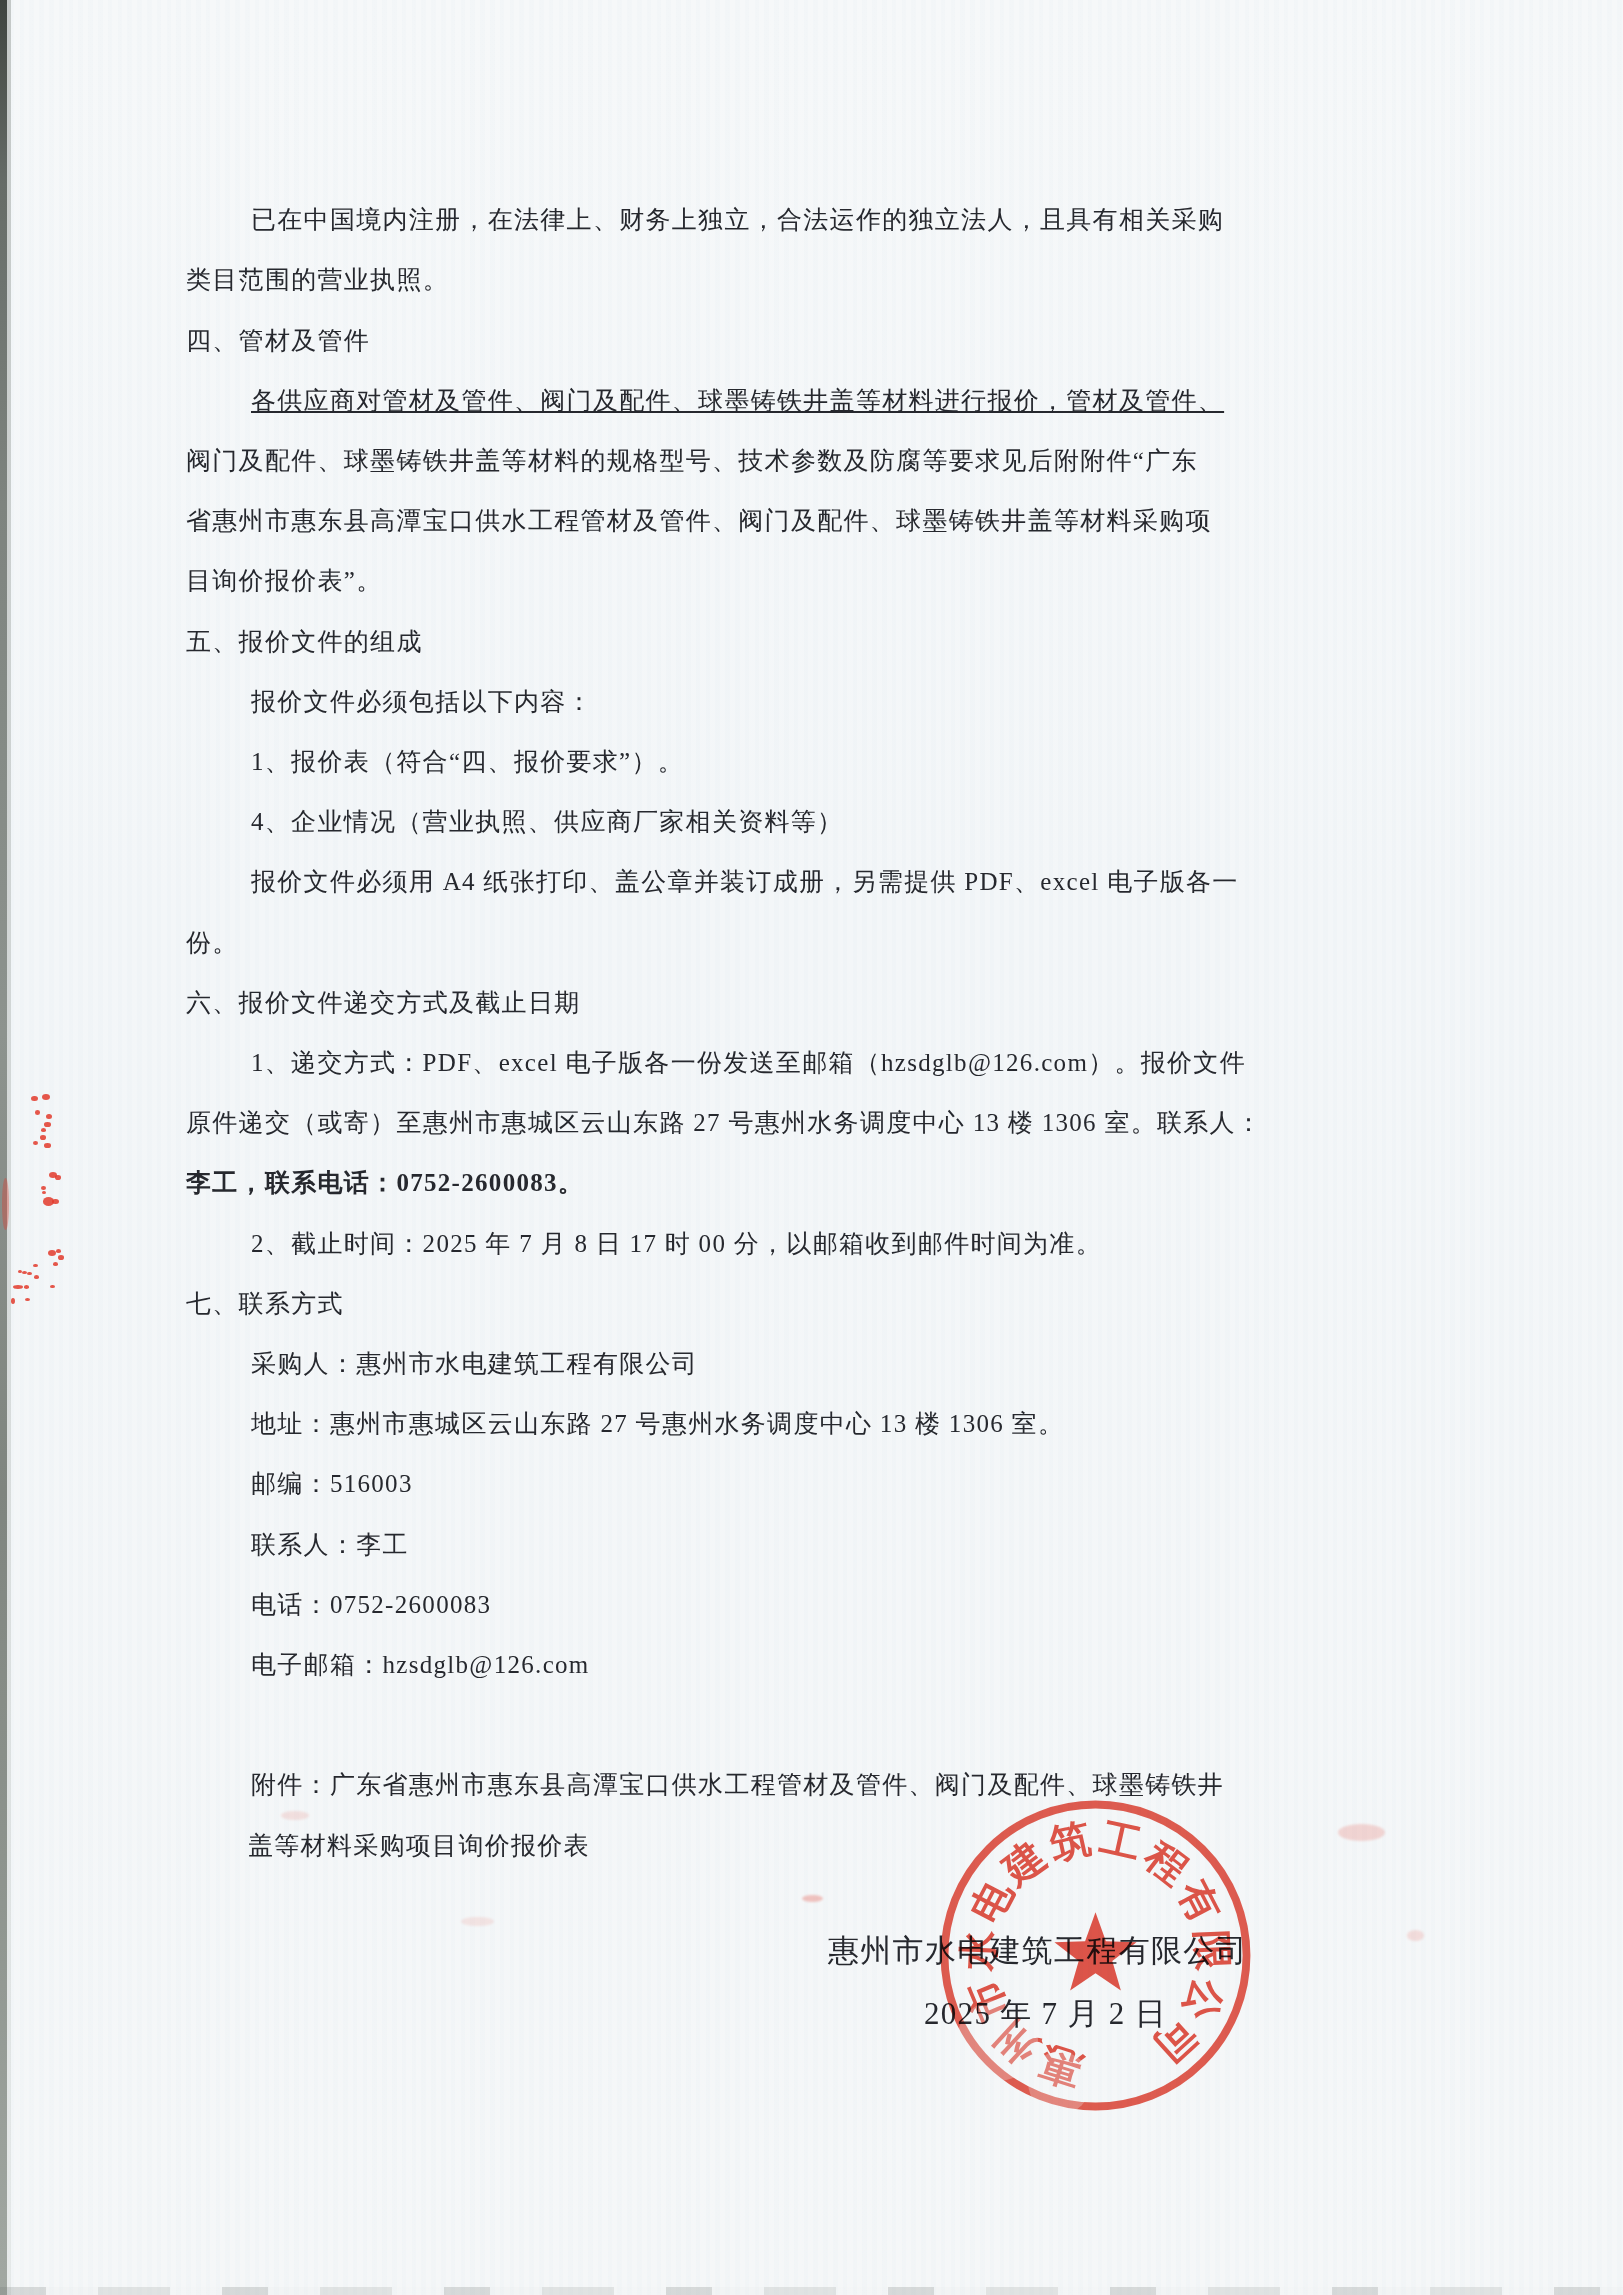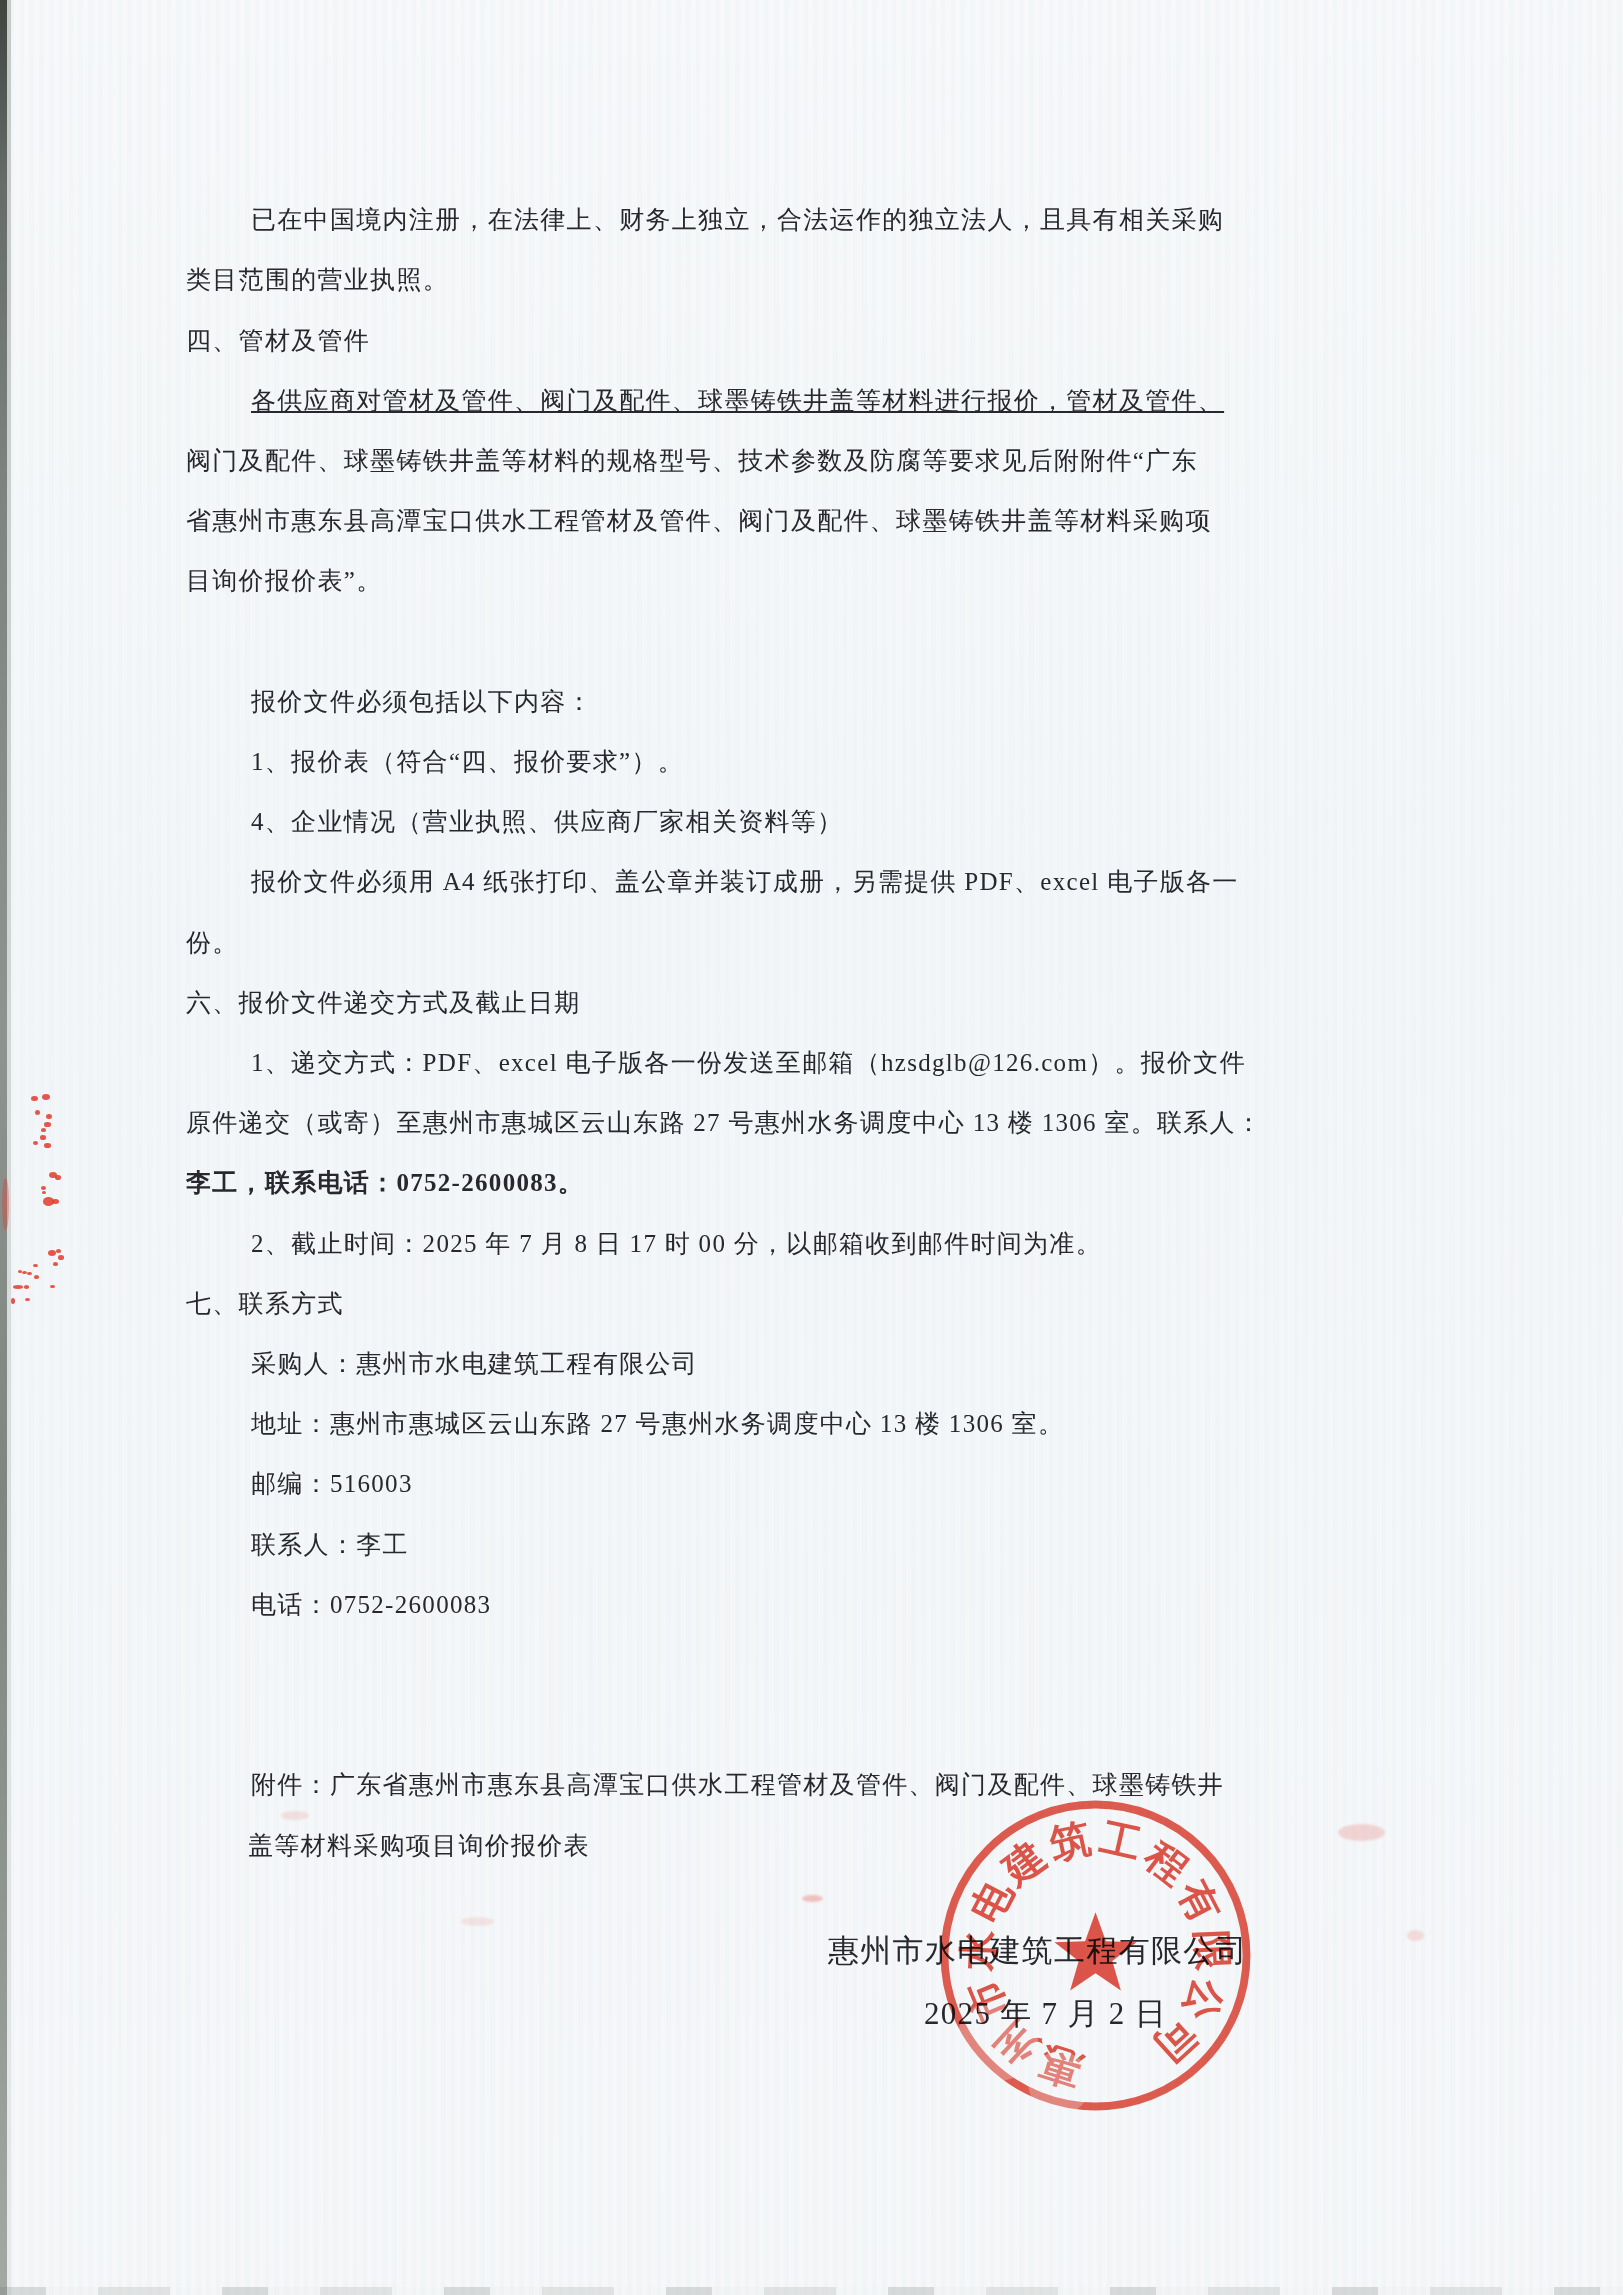--- a/index.html
+++ b/index.html
@@ -60,36 +60,38 @@
 <div class="bottom-smudge"></div>
 
 <div class="doc-lines">
     <div class="line" style="top: 200px; padding-left: 65px;">已在中国境内注册，在法律上、财务上独立，合法运作的独立法人，且具有相关采购</div>
     <div class="line" style="top: 260px; padding-left: 0px;">类目范围的营业执照。</div>
     <div class="line" style="top: 321px; padding-left: 0px;">四、管材及管件</div>
     <div class="line" style="top: 381px; padding-left: 65px; text-decoration: underline;">各供应商对管材及管件、阀门及配件、球墨铸铁井盖等材料进行报价，管材及管件、</div>
     <div class="line" style="top: 441px; padding-left: 0px;">阀门及配件、球墨铸铁井盖等材料的规格型号、技术参数及防腐等要求见后附附件“广东</div>
     <div class="line" style="top: 501px; padding-left: 0px;">省惠州市惠东县高潭宝口供水工程管材及管件、阀门及配件、球墨铸铁井盖等材料采购项</div>
     <div class="line" style="top: 561px; padding-left: 0px;">目询价报价表”。</div>
+    <div class="line" style="top: 622px; padding-left: 0px;">五、报价文件的组成</div>
     <div class="line" style="top: 682px; padding-left: 65px;">报价文件必须包括以下内容：</div>
     <div class="line" style="top: 742px; padding-left: 65px;">1、报价表（符合“四、报价要求”）。</div>
     <div class="line" style="top: 802px; padding-left: 65px;">4、企业情况（营业执照、供应商厂家相关资料等）</div>
     <div class="line" style="top: 862px; padding-left: 65px;">报价文件必须用 A4 纸张打印、盖公章并装订成册，另需提供 PDF、excel 电子版各一</div>
     <div class="line" style="top: 923px; padding-left: 0px;">份。</div>
     <div class="line" style="top: 983px; padding-left: 0px;">六、报价文件递交方式及截止日期</div>
     <div class="line" style="top: 1043px; padding-left: 65px;">1、递交方式：PDF、excel 电子版各一份发送至邮箱（hzsdglb@126.com）。报价文件</div>
     <div class="line" style="top: 1103px; padding-left: 0px;">原件递交（或寄）至惠州市惠城区云山东路 27 号惠州水务调度中心 13 楼 1306 室。联系人：</div>
     <div class="line" style="top: 1163px; padding-left: 0px; font-weight: bold;">李工，联系电话：0752-2600083。</div>
     <div class="line" style="top: 1224px; padding-left: 65px;">2、截止时间：2025 年 7 月 8 日 17 时 00 分，以邮箱收到邮件时间为准。</div>
     <div class="line" style="top: 1284px; padding-left: 0px;">七、联系方式</div>
     <div class="line" style="top: 1344px; padding-left: 65px;">采购人：惠州市水电建筑工程有限公司</div>
     <div class="line" style="top: 1404px; padding-left: 65px;">地址：惠州市惠城区云山东路 27 号惠州水务调度中心 13 楼 1306 室。</div>
     <div class="line" style="top: 1464px; padding-left: 65px;">邮编：516003</div>
     <div class="line" style="top: 1525px; padding-left: 65px;">联系人：李工</div>
     <div class="line" style="top: 1585px; padding-left: 65px;">电话：0752-2600083</div>
+    <div class="line" style="top: 1645px; padding-left: 65px;">电子邮箱：hzsdglb@126.com</div>
     <div class="line" style="top: 1765px; padding-left: 65px;">附件：广东省惠州市惠东县高潭宝口供水工程管材及管件、阀门及配件、球墨铸铁井</div>
     <div class="line" style="top: 1826px; padding-left: 62px;">盖等材料采购项目询价报价表</div>
   </div>
 
 <div class="signature">惠州市水电建筑工程有限公司</div>
 <div class="date-line">2025 年 7 月 2 日</div>
 
 <svg class="seal-svg" width="353" height="353" viewBox="-270 -270 540 540">
   <g id="seal-group">
     <circle class="seal-ring" cx="0" cy="0" r="231"></circle>

